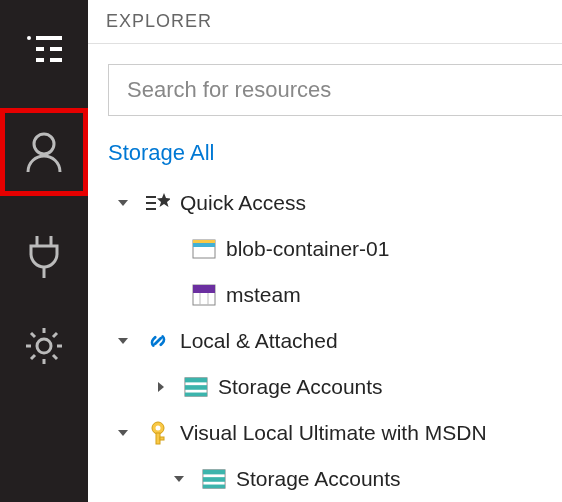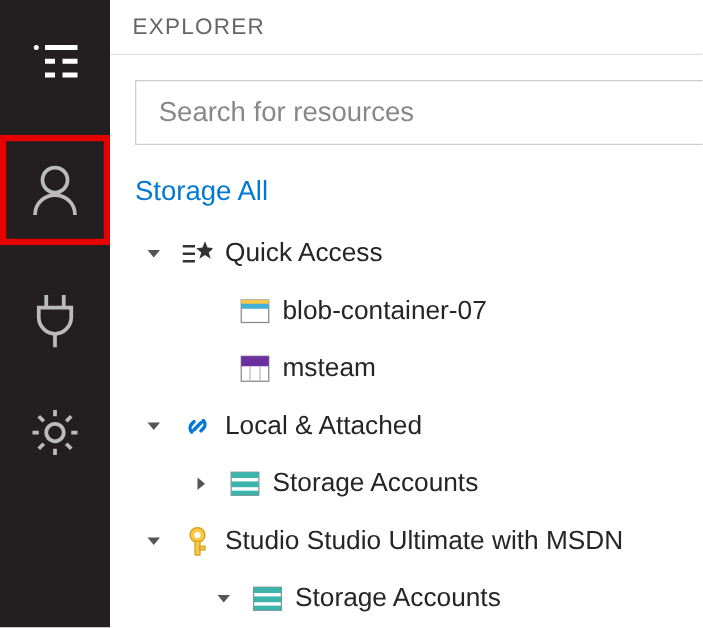--- a/index.html
+++ b/index.html
@@ -92,21 +92,21 @@
     </div>
 
     <div class="row indent2">
       <span class="ico">
         <svg width="24" height="24" viewBox="0 0 24 24">
             <rect x="1" y="3" width="22" height="18" fill="#fff" stroke="#888"></rect>
             <rect x="1" y="3" width="22" height="7" fill="#42b0d5"></rect>
             <rect x="1" y="3" width="22" height="3" fill="#f9c846"></rect>
           </svg>
       </span>
-      <span>blob-container-07</span>
+      <span>blob-container-01</span>
     </div>
 
     <div class="row indent2">
       <span class="ico">
         <svg width="24" height="22" viewBox="0 0 24 22">
             <rect x="1" y="1" width="22" height="20" fill="#fff" stroke="#888"></rect>
             <rect x="1" y="1" width="22" height="8" fill="#6b2fa0"></rect>
             <line x1="8" y1="9" x2="8" y2="21" stroke="#bbb"></line>
             <line x1="16" y1="9" x2="16" y2="21" stroke="#bbb"></line>
           </svg>
@@ -152,21 +152,21 @@
           </svg>
       </span>
       <span class="ico" style="margin-left:6px;">
         <svg width="24" height="26" viewBox="0 0 24 26">
             <circle cx="12" cy="8" r="6" fill="#f9c846" stroke="#d4a017"></circle>
             <circle cx="12" cy="8" r="2.5" fill="#fff"></circle>
             <rect x="10" y="13" width="4" height="11" fill="#f9c846" stroke="#d4a017"></rect>
             <rect x="14" y="17" width="4" height="3" fill="#f9c846" stroke="#d4a017"></rect>
           </svg>
       </span>
-      <span>Studio Studio Ultimate with MSDN</span>
+      <span>Visual Local Ultimate with MSDN</span>
     </div>
 
     <div class="row indent3">
       <span class="caret">
         <svg width="14" height="14" viewBox="0 0 14 14">
             <path d="M2 4l5 6 5-6z" fill="#555"></path>
           </svg>
       </span>
       <span class="ico" style="margin-left:6px;">
         <svg width="26" height="22" viewBox="0 0 26 22">

